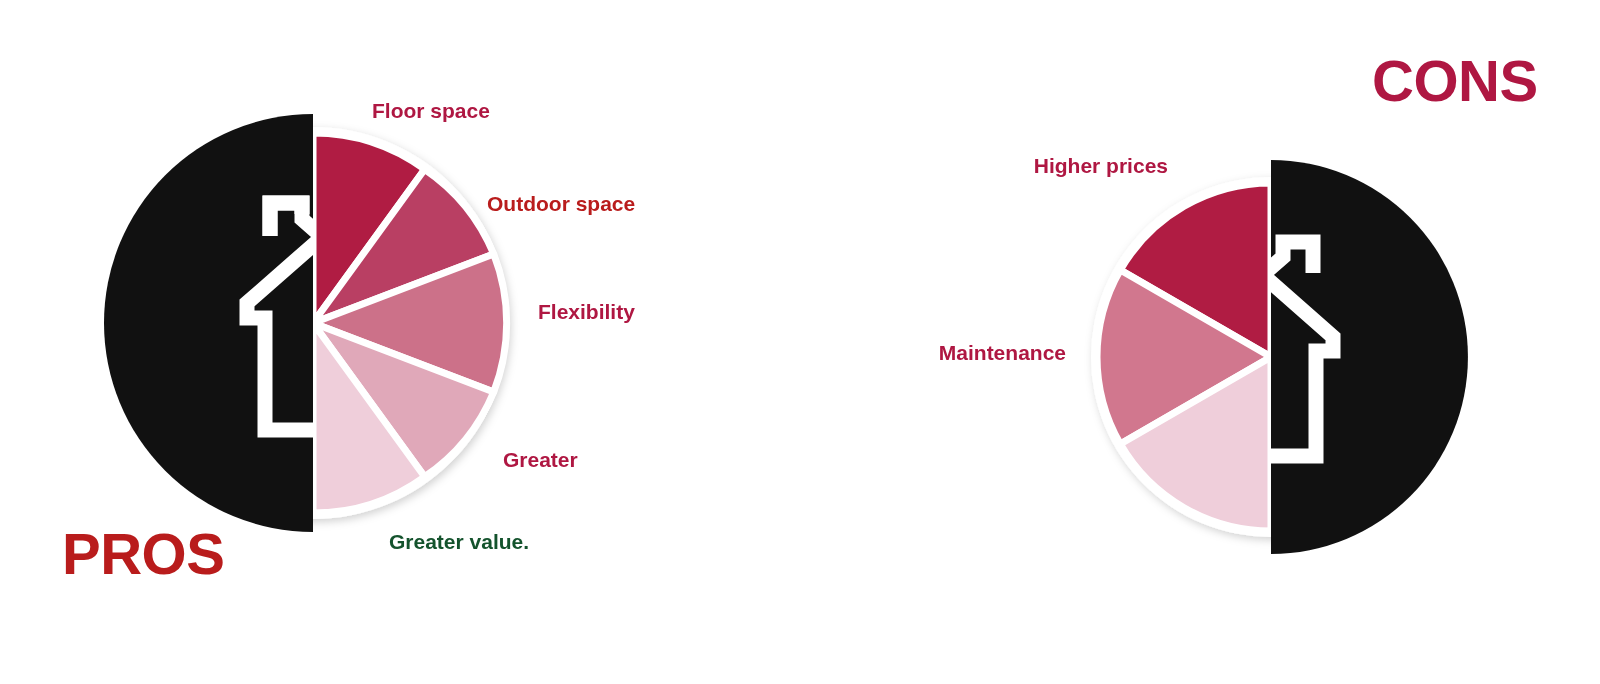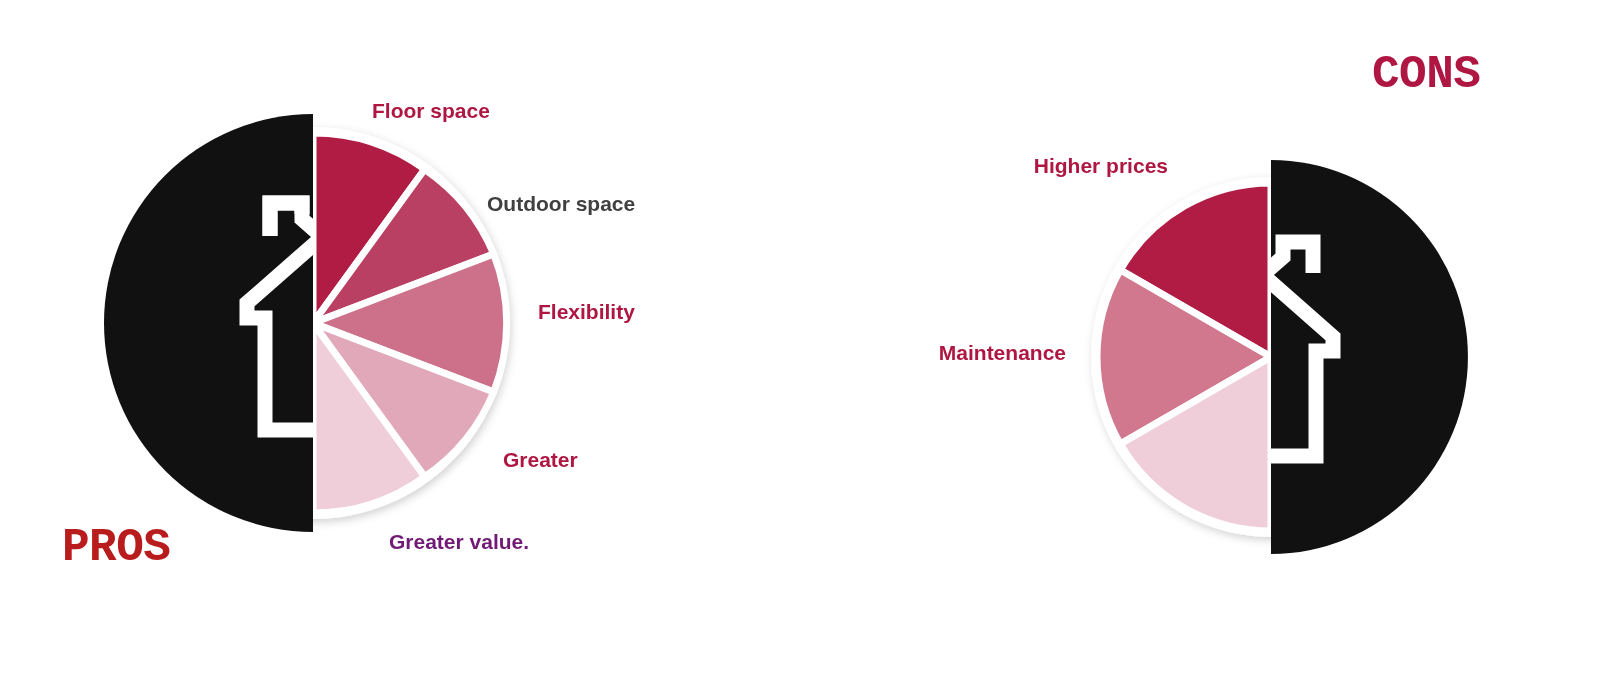--- a/index.html
+++ b/index.html
@@ -16,23 +16,23 @@
     position: relative;
     width: 1600px;
     height: 684px;
     background: #ffffff;
     overflow: hidden;
   }
 
   
   .section-heading {
     position: absolute;
-    font-family: Liberation Mono, monospace;
+    font-family: Liberation Sans, sans-serif;
     font-weight: bold;
-    font-size: 46px;
+    font-size: 58px;
     letter-spacing: -0.5px;
     color: #AF1742;
     line-height: 1;
     white-space: nowrap;
   }
   #pros-heading { left: 62px; top: 525px; }
   #cons-heading { left: 1372px; top: 52px; }
 
   
   .slice-label {
@@ -97,24 +97,24 @@
         <path class="house-outline" d="M240,139 L167,203 L167,218 L185,218 L185,330 L260,330
                  M190,136 L190,103 L222,103 L222,114"></path>
         <path class="house-outline" d="M190,136 L190,103 L222,103 L222,119 L248,142"></path>
       </g>
     </svg>
   </div>
 
   <div class="section-heading" id="pros-heading" style="color: #b91c1c;">PROS</div>
 
   <div class="slice-label" style="left: 372px; top: 99px; color: rgb(175, 23, 66);">Floor space</div>
-  <div class="slice-label" style="left: 487px; top: 192px; color: #404040;">Outdoor space</div>
+  <div class="slice-label" style="left: 487px; top: 192px; color: #b91c1c;">Outdoor space</div>
   <div class="slice-label" style="left: 538px; top: 300px; color: rgb(175, 23, 66); text-align: center;">Flexibility</div>
   <div class="slice-label" style="left: 503px; top: 448px; color: rgb(175, 23, 66);">Greater</div>
-  <div class="slice-label" style="left: 389px; top: 530px; color: #701a75;">Greater value.</div>
+  <div class="slice-label" style="left: 389px; top: 530px; color: #14532d;">Greater value.</div>
 
   <div class="chart-unit" id="cons-unit">
     <svg class="chart-svg" width="440" height="460" viewBox="0 0 440 460">
       <defs>
         <filter id="softshadow-r" x="-25%" y="-25%" width="150%" height="150%">
           <feDropShadow dx="2" dy="3" stdDeviation="4" flood-color="#000000" flood-opacity="0.18"></feDropShadow>
         </filter>
         <clipPath id="house-clip-right">
           <rect x="171" y="0" width="269" height="460"></rect>
         </clipPath>

